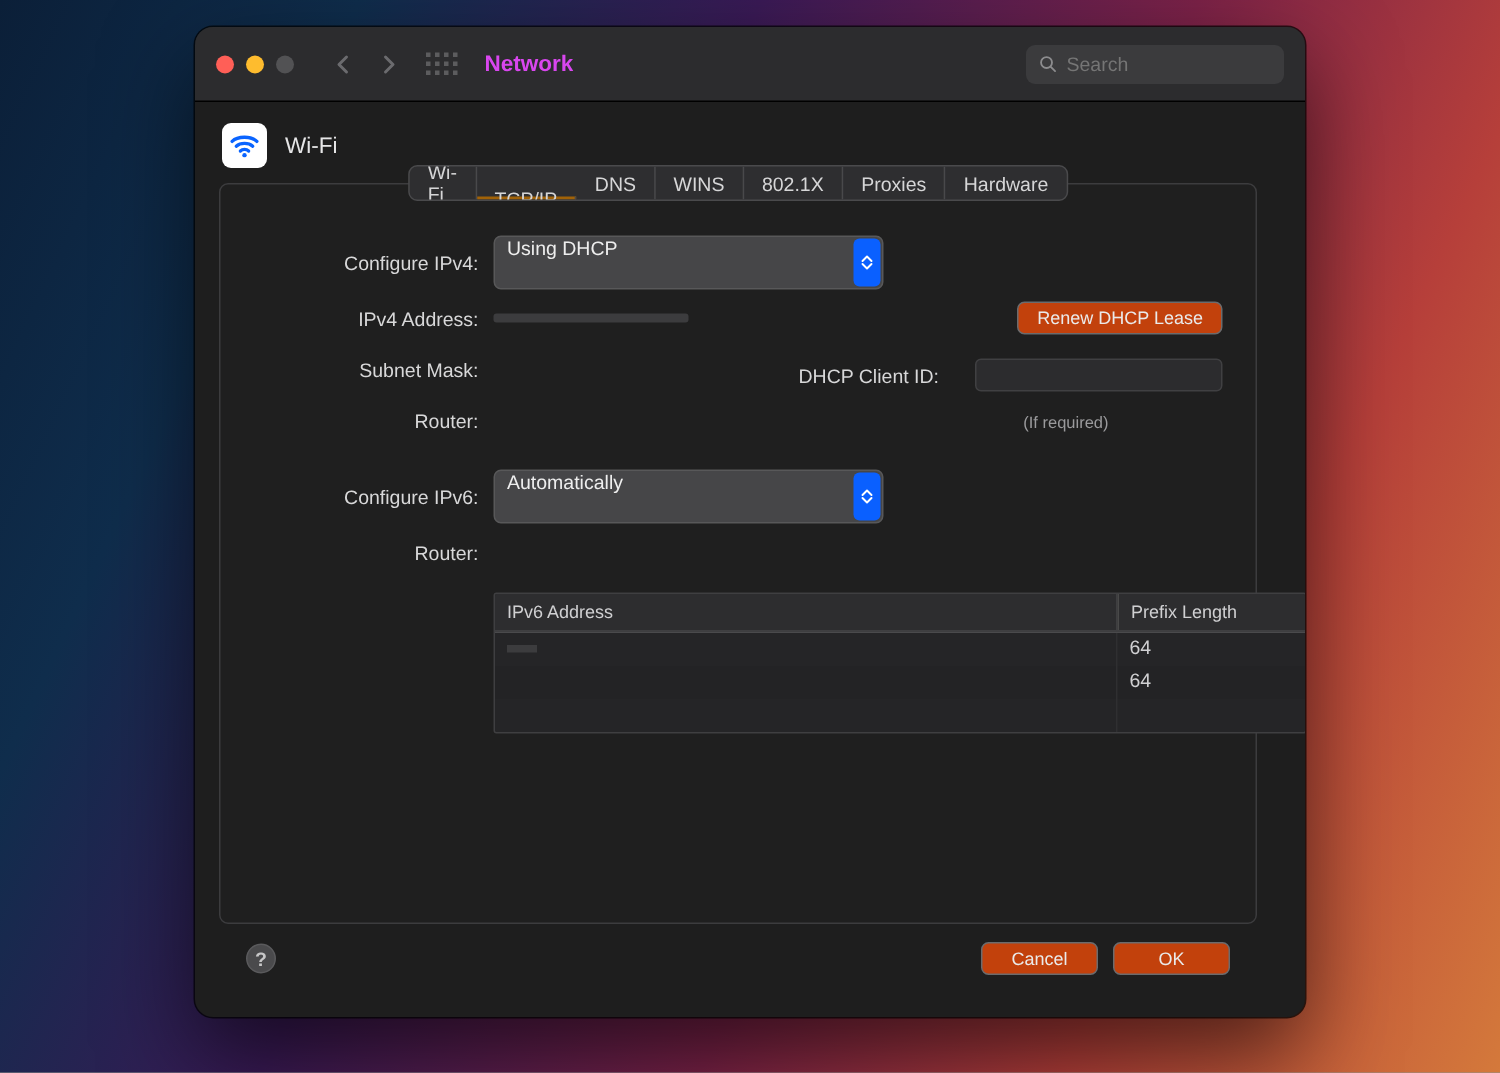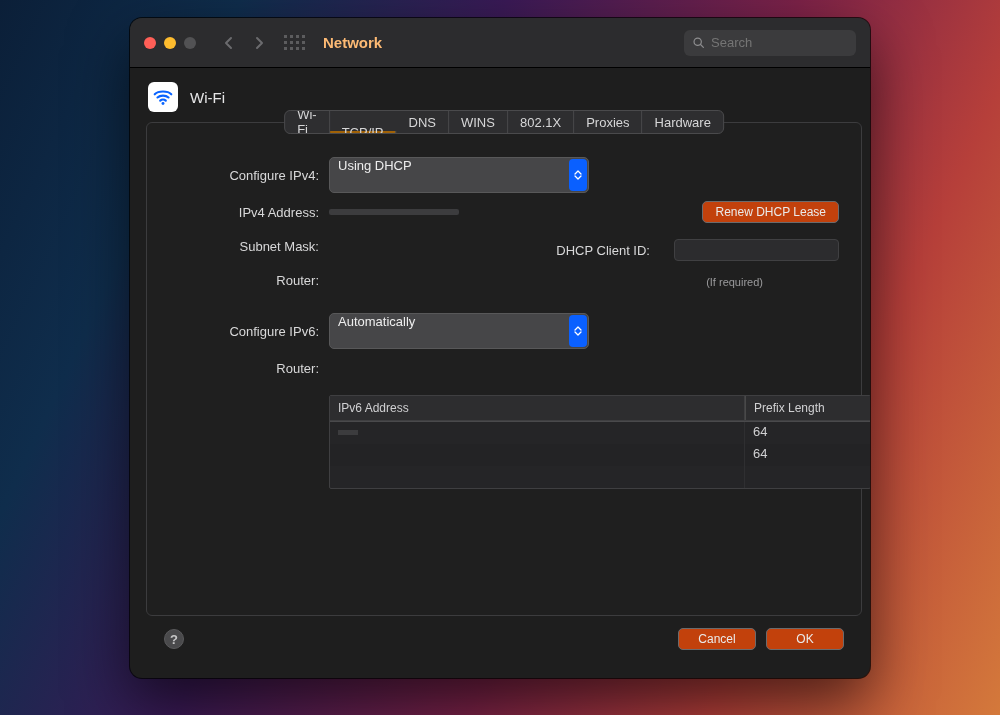--- a/index.html
+++ b/index.html
@@ -25,30 +25,30 @@
     border-bottom: 1px solid #000;
   }
   .traffic { display:flex; gap:8px; margin-right: 14px;}
   .tl { width:12px;height:12px;border-radius:50%; }
   .tl.close { background:#ff5f57; }
   .tl.min   { background:#febc2e; }
   .tl.max   { background:#525254; }
   .navbtn { width:22px;height:22px;display:flex;align-items:center;justify-content:center;color:#6b6b6e; }
   .dots { display:grid;grid-template-columns:repeat(4,3px);grid-template-rows:repeat(3,3px);gap:3px;margin:0 10px 0 6px;}
   .dots span{background:#5c5c5e;width:3px;height:3px;}
-  .title { color:#fdba74; font-size:15px; font-weight:600; }
+  .title { color:#d946ef; font-size:15px; font-weight:600; }
   .search {
     margin-left:auto; height:26px; width:172px; background:#3b3b3d; border-radius:6px;
     display:flex; align-items:center; padding:0 8px; gap:6px;
   }
   .search input{ background:transparent;border:none;outline:none;color:#b0b0b2;font-size:13px;width:100%; }
   .mag { width:13px;height:13px;flex-shrink:0; }
 
   
-  .content { flex:1; padding: 14px 8px 14px 16px; display:flex; flex-direction:column; }
+  .content { flex:1; padding: 14px 32px 14px 16px; display:flex; flex-direction:column; }
   .hdr { display:flex; align-items:center; gap:12px; margin-bottom:10px; padding-left: 2px;}
   .wifi-badge {
     width:30px;height:30px;background:#fff;border-radius:6px;
     display:flex;align-items:center;justify-content:center;
   }
   .hdr-title { color:#e6e6e7; font-size:15px; font-weight:500; }
 
   .panel {
     flex:1; border:1px solid #3c3c3e; border-radius:6px; position:relative;
     background:#1f1f1f;

